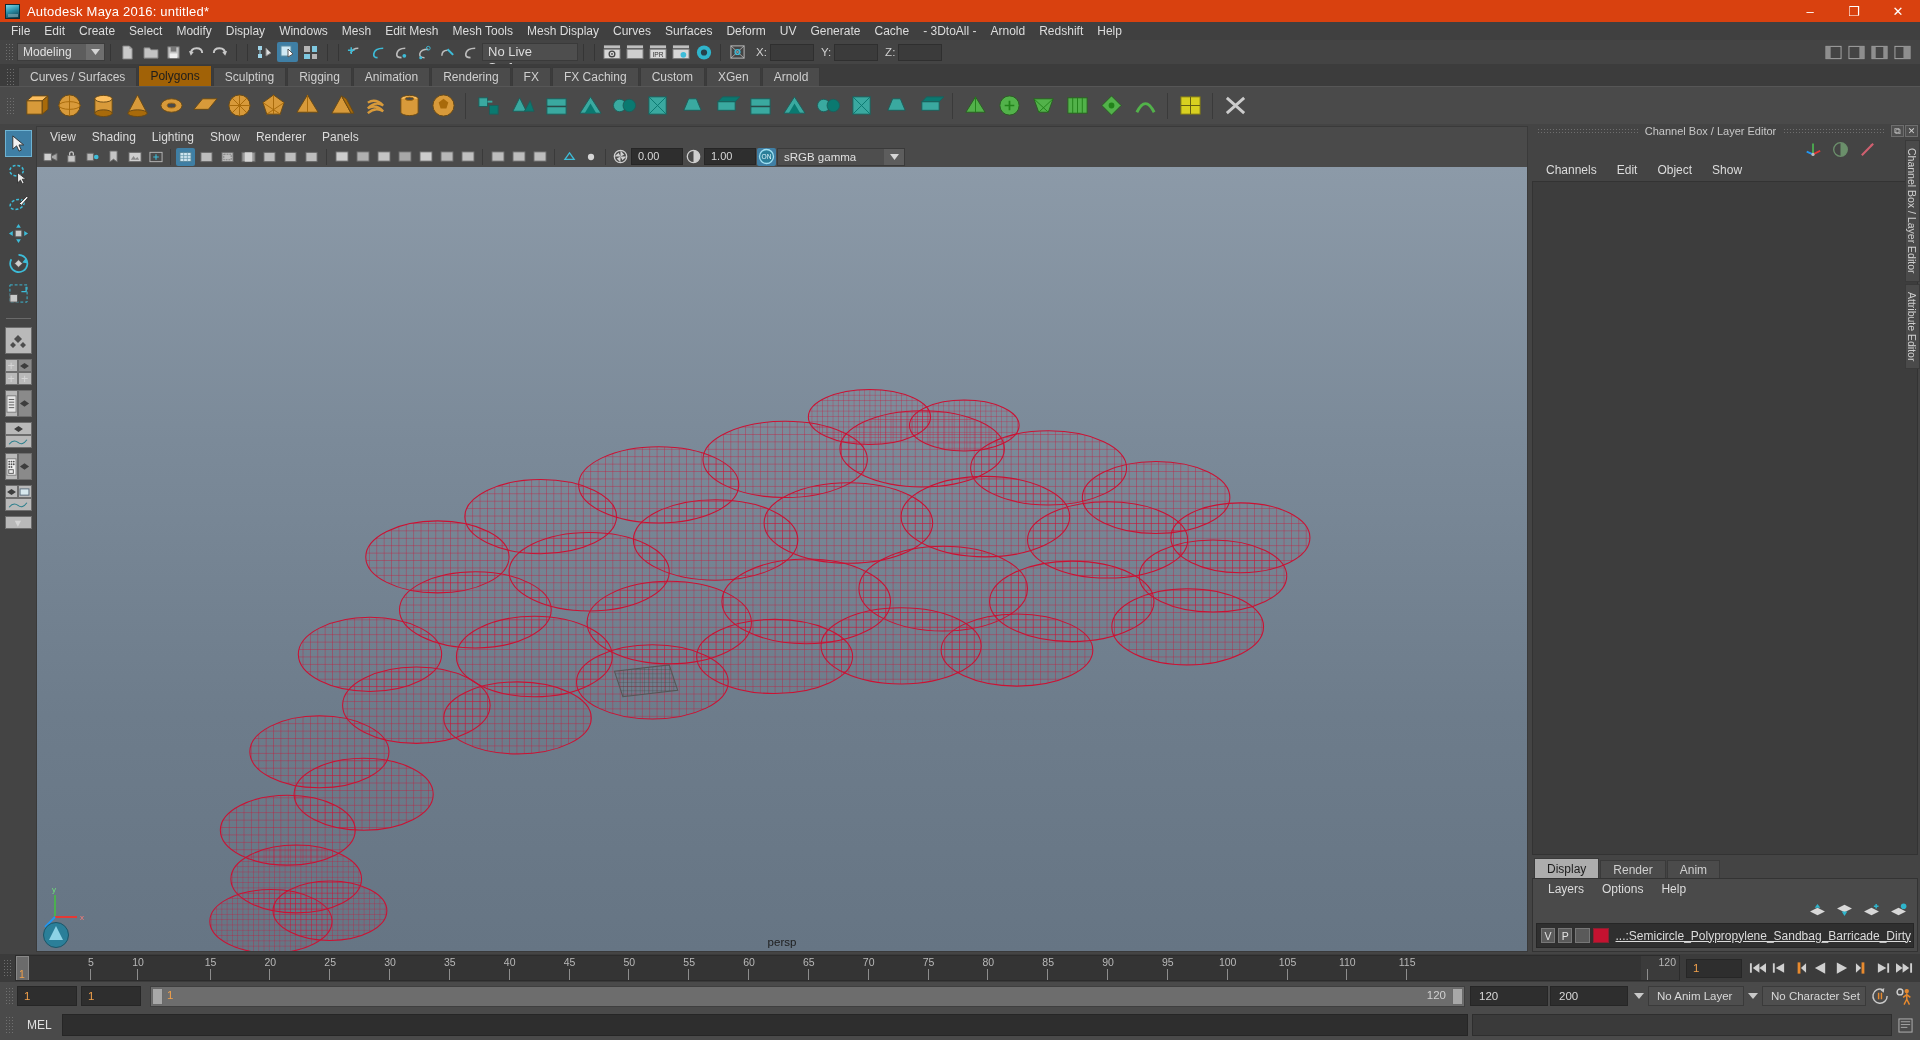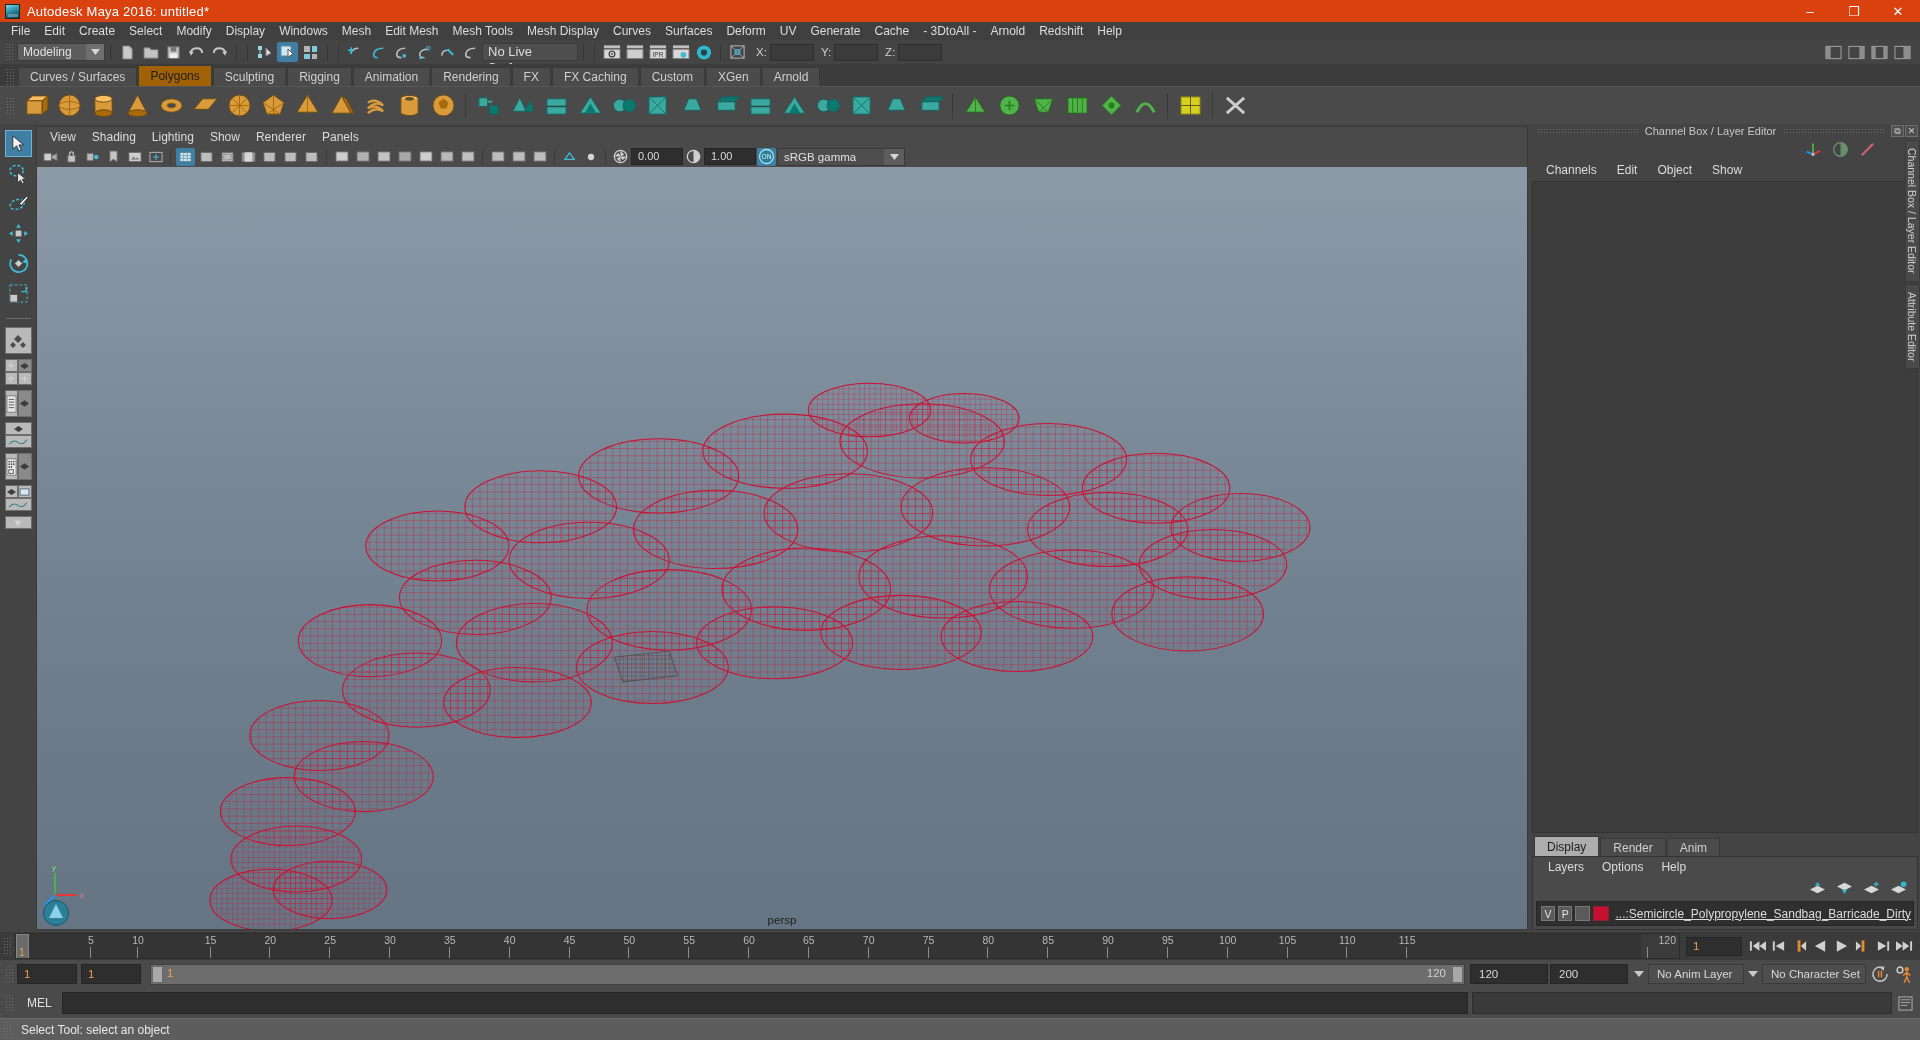--- a/index.html
+++ b/index.html
@@ -1300,18 +1300,14 @@
     <div class="melinput"></div>
     <div class="melout"></div>
     <div class="helpbtn">
       <svg width="15" height="15" viewBox="0 0 16 16">
           <rect x="1" y="1" width="14" height="14" fill="none" stroke="#b5b5b5"></rect>
           <path d="M3 4h10M3 7h10M3 10h7" stroke="#b5b5b5" stroke-width=".9"></path>
         </svg>
     </div>
   </div>
 
-  <div class="statusbar">
-    <div class="grip"></div>
-    <div class="txt">Select Tool: select an object</div>
-  </div>
 
 </div>
 
 </body></html>

